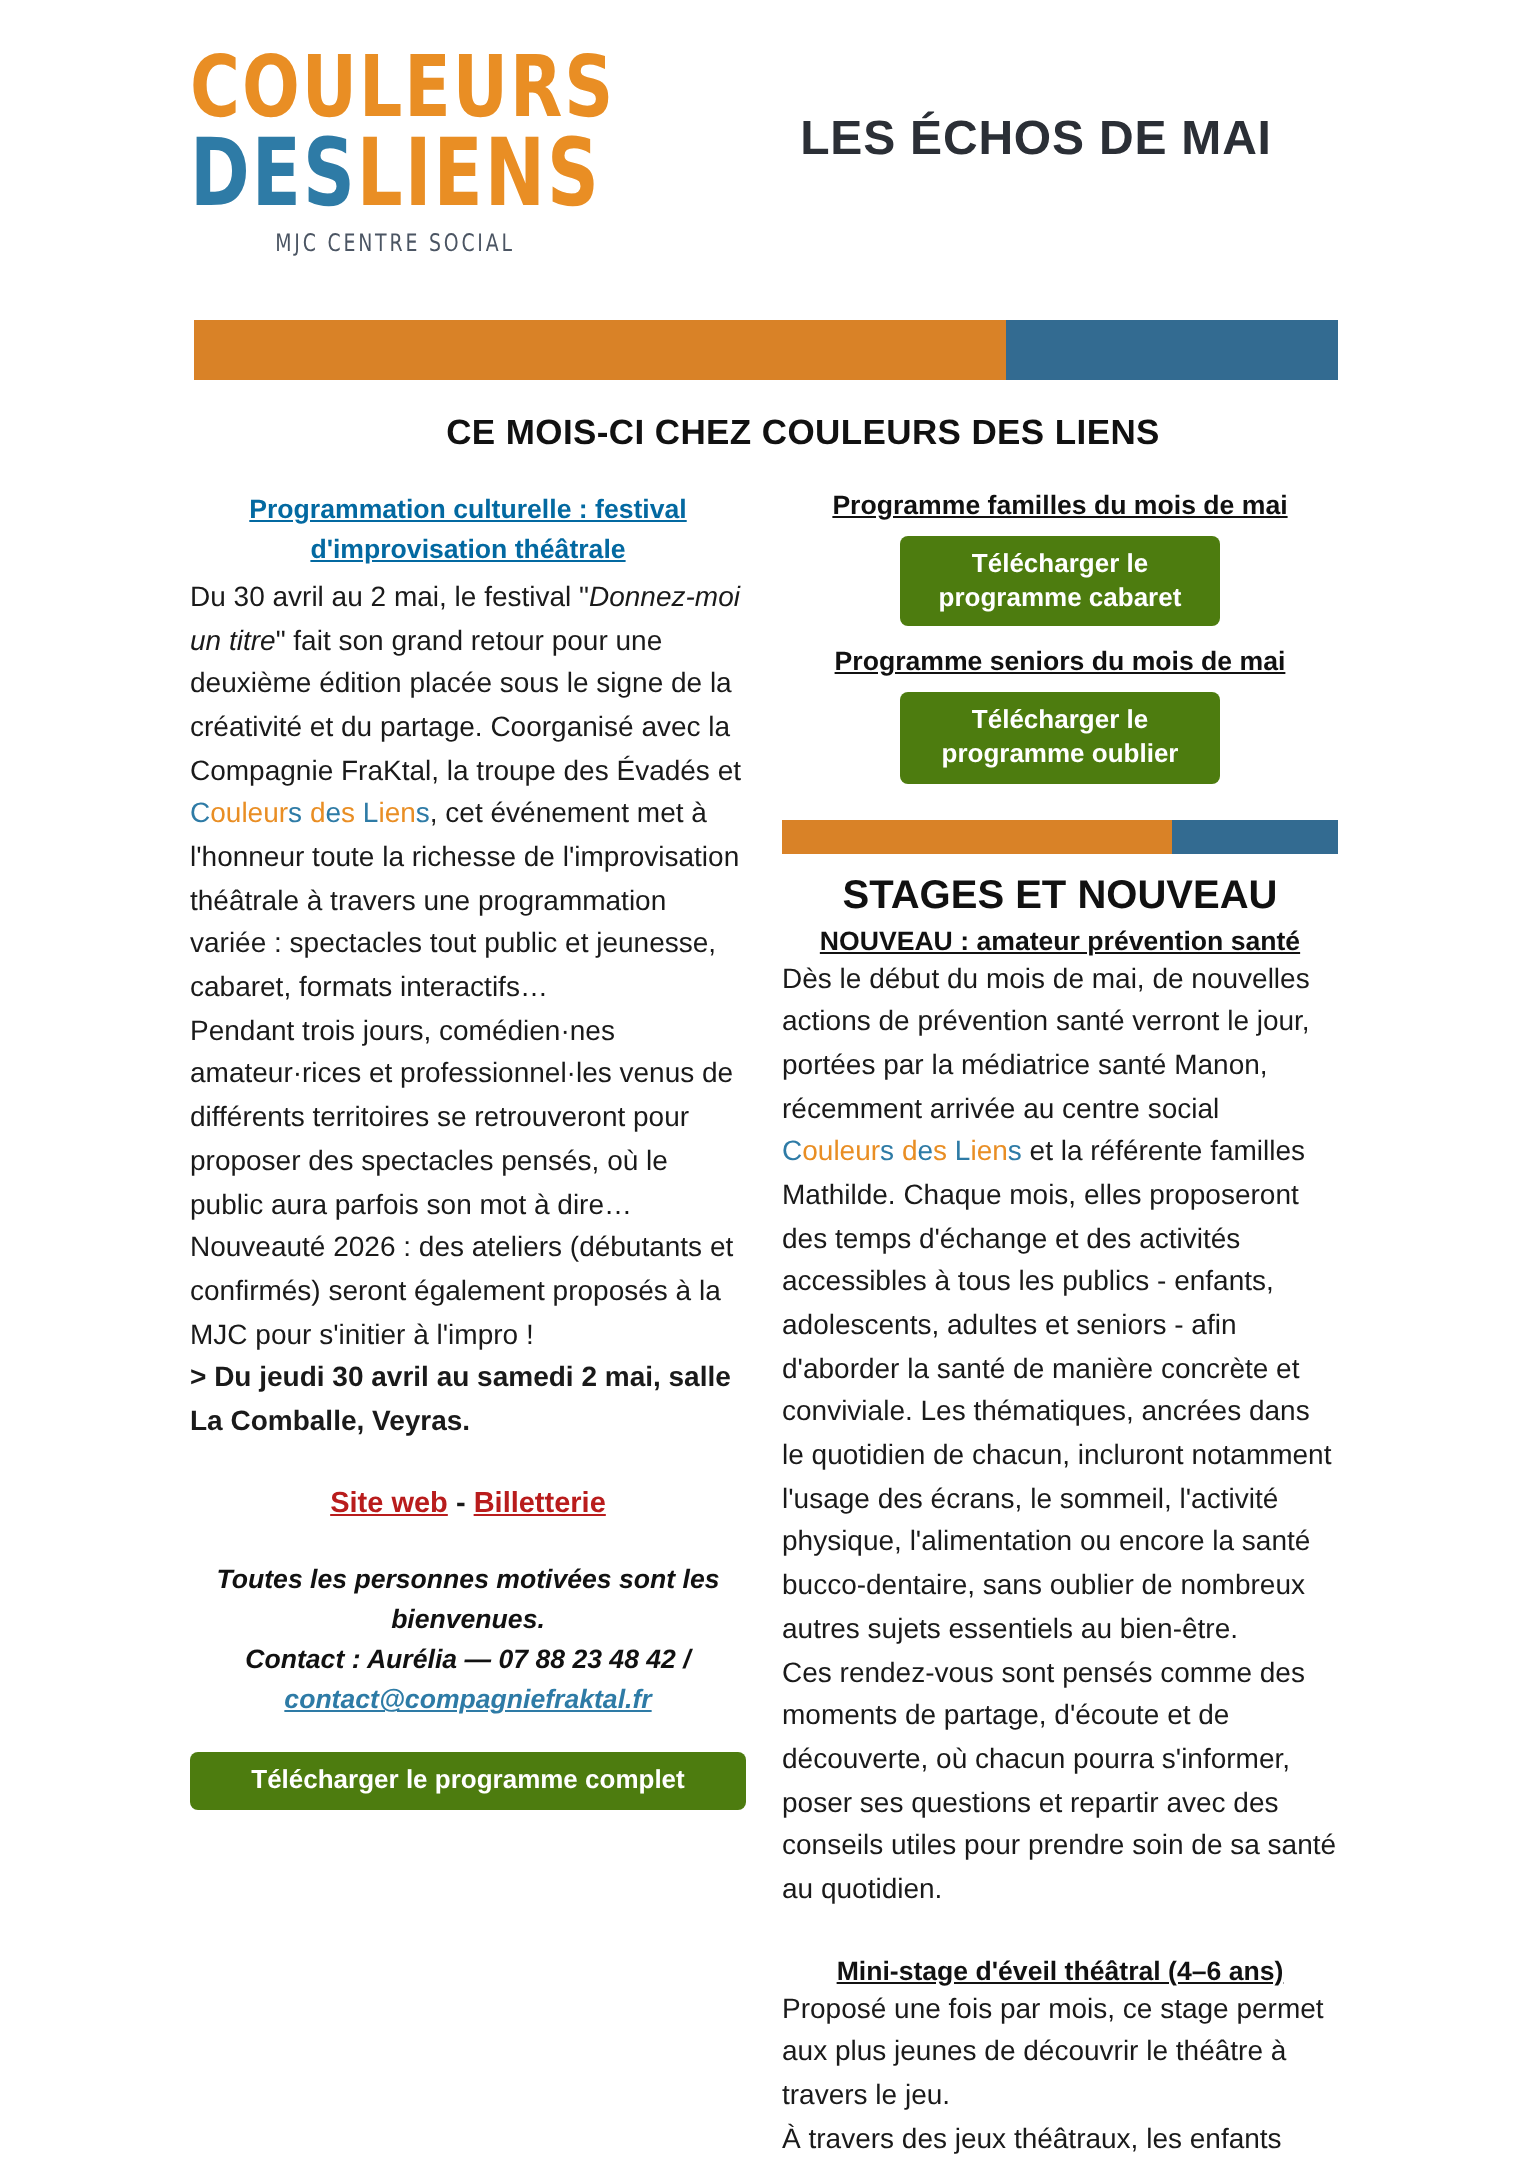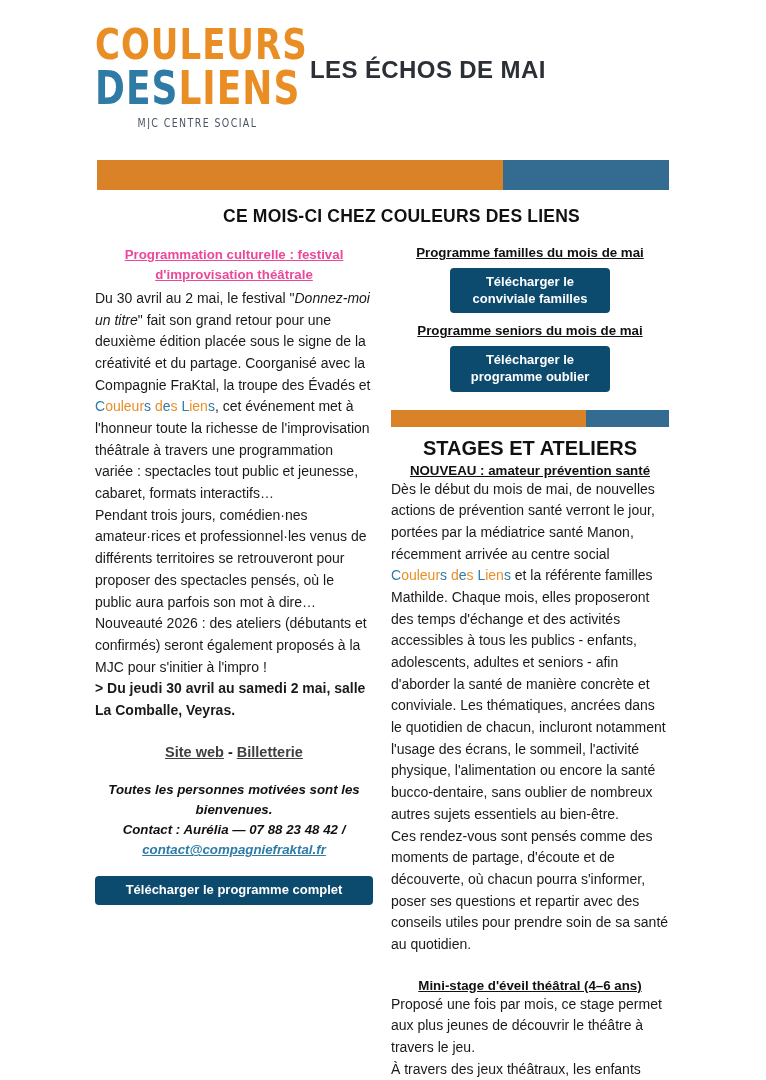--- a/index.html
+++ b/index.html
@@ -59,20 +59,21 @@
   .logo-tag {
     font-family: "DejaVu Sans Condensed", "DejaVu Sans", sans-serif;
     font-size: 10.5px;
     letter-spacing: 1.4px;
     color: #4b5563;
     transform: scaleY(1.15);
     margin-top: 4px;
   }
   .header-title {
     flex: 1;
+    text-align: center;
     font-size: 24px;
     font-weight: bold;
     color: #2b2f36;
     letter-spacing: .4px;
     padding-left: 10px;
     padding-bottom: 14px;
   }
 
   
   .banner {
@@ -115,36 +116,36 @@
     margin: 0;
     color: #1a1a1a;
   }
   .sub-head {
     text-align: center;
     font-size: 13.3px;
     font-weight: bold;
     text-decoration: underline;
     line-height: 1.5;
     margin: 0 0 3px 0;
-    color: #ec4899;
+    color: #0369a1;
   }
   .cdl .c1 { color: #2E7BA6; }
   .cdl .c2 { color: #E98E24; }
   .accent-line {
     color: #2E7BA6;
     font-weight: bold;
   }
   .links-row {
     text-align: center;
     margin-top: 22px;
     font-size: 14.5px;
     font-weight: bold;
   }
   .links-row a {
-    color: #404040;
+    color: #b91c1c;
     text-decoration: underline;
     margin-top: 31px;
   }
   .links-row .sep {
     color: #1a1a1a;
     text-decoration: none;
     font-weight: bold;
   }
   .volunteer {
     text-align: center;
@@ -154,21 +155,21 @@
     line-height: 1.52;
     margin-top: 20px;
     color: #111;
   }
   .volunteer a {
     color: #2E7BA6;
     text-decoration: underline;
   }
   .btn {
     display: block;
-    background: #0c4a6e;
+    background: #4d7c0f;
     color: #ffffff;
     font-weight: bold;
     font-size: 13px;
     text-align: center;
     border-radius: 4px;
     padding: 6px 8px;
     margin: 16px auto 0 auto;
     line-height: 1.28;
     box-sizing: border-box;
     border: none;
@@ -249,37 +250,37 @@
         <a href="#">contact@compagniefraktal.fr</a>
       </div>
 
       <button class="btn btn-full">Télécharger le programme complet</button>
     </div>
 
     <div class="col">
       <div class="rcol-head">Programme familles du mois de mai</div>
       <button class="btn btn-mid">
         <span>Télécharger le</span><br>
-        <span>conviviale familles</span>
+        <span>programme cabaret</span>
       </button>
 
       <div class="spacer-sm"></div>
 
       <div class="rcol-head">Programme seniors du mois de mai</div>
       <button class="btn btn-mid">
         <span>Télécharger le</span><br>
         <span>programme oublier</span>
       </button>
 
       <div class="banner banner-col">
         <div class="seg-o" style="flex:0 0 70%"></div>
         <div class="seg-b" style="flex:1"></div>
       </div>
 
-      <div class="stages-title">STAGES ET ATELIERS</div>
+      <div class="stages-title">STAGES ET NOUVEAU</div>
       <div class="rcol-head">NOUVEAU : amateur prévention santé</div>
 
       <div class="txt">
         <span>Dès le début du mois de mai, de nouvelles actions de prévention santé verront le jour, portées par la médiatrice santé Manon, récemment arrivée au centre social </span><span class="cdl"><span class="c1">C</span><span class="c2">ouleur</span><span class="c1">s</span><span> </span><span class="c2">d</span><span class="c1">e</span><span class="c2">s</span><span> </span><span class="c1">L</span><span class="c2">ien</span><span class="c1">s</span></span><span> et la référente familles Mathilde. Chaque mois, elles proposeront des temps d'échange et des activités accessibles à tous les publics - enfants, adolescents, adultes et seniors - afin d'aborder la santé de manière concrète et conviviale. Les thématiques, ancrées dans le quotidien de chacun, incluront notamment l'usage des écrans, le sommeil, l'activité physique, l'alimentation ou encore la santé bucco-dentaire, sans oublier de nombreux autres sujets essentiels au bien-être.</span>
       </div>
       <div class="txt">Ces rendez-vous sont pensés comme des moments de partage, d'écoute et de découverte, où chacun pourra s'informer, poser ses questions et repartir avec des conseils utiles pour prendre soin de sa santé au quotidien.</div>
 
       <div class="spacer-lg"></div>
 
       <div class="rcol-head">Mini-stage d'éveil théâtral (4–6 ans)</div>

